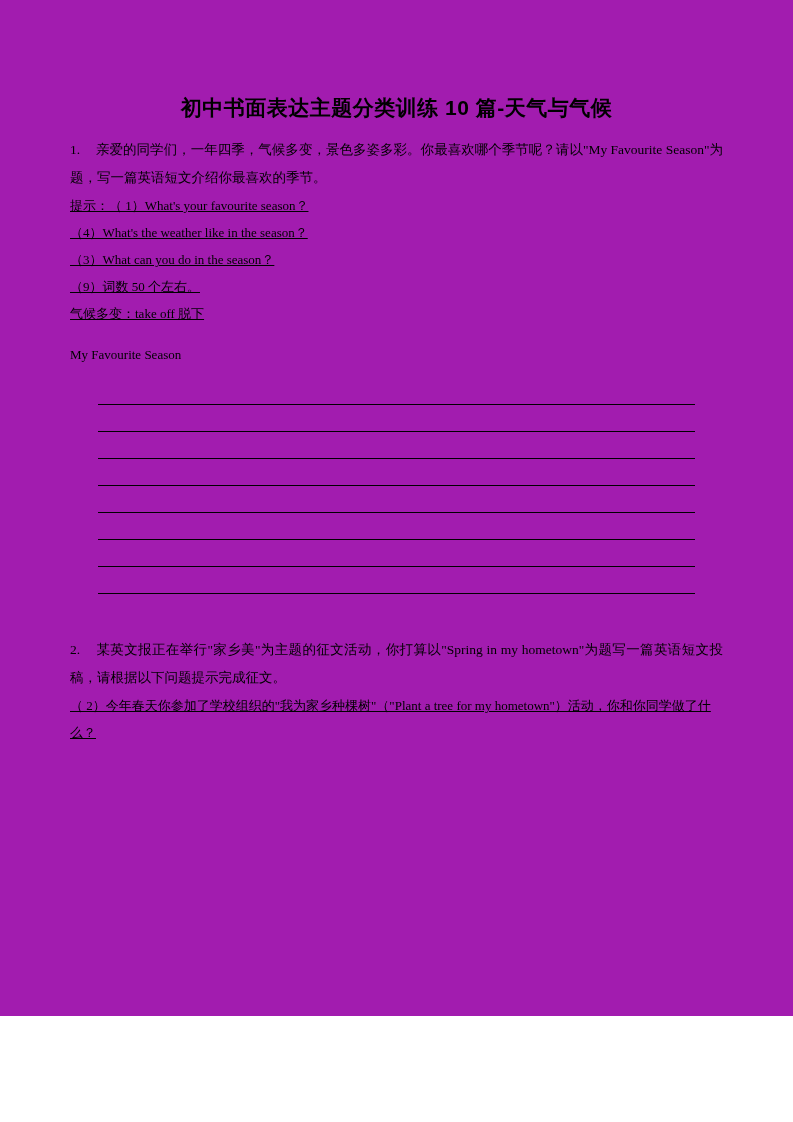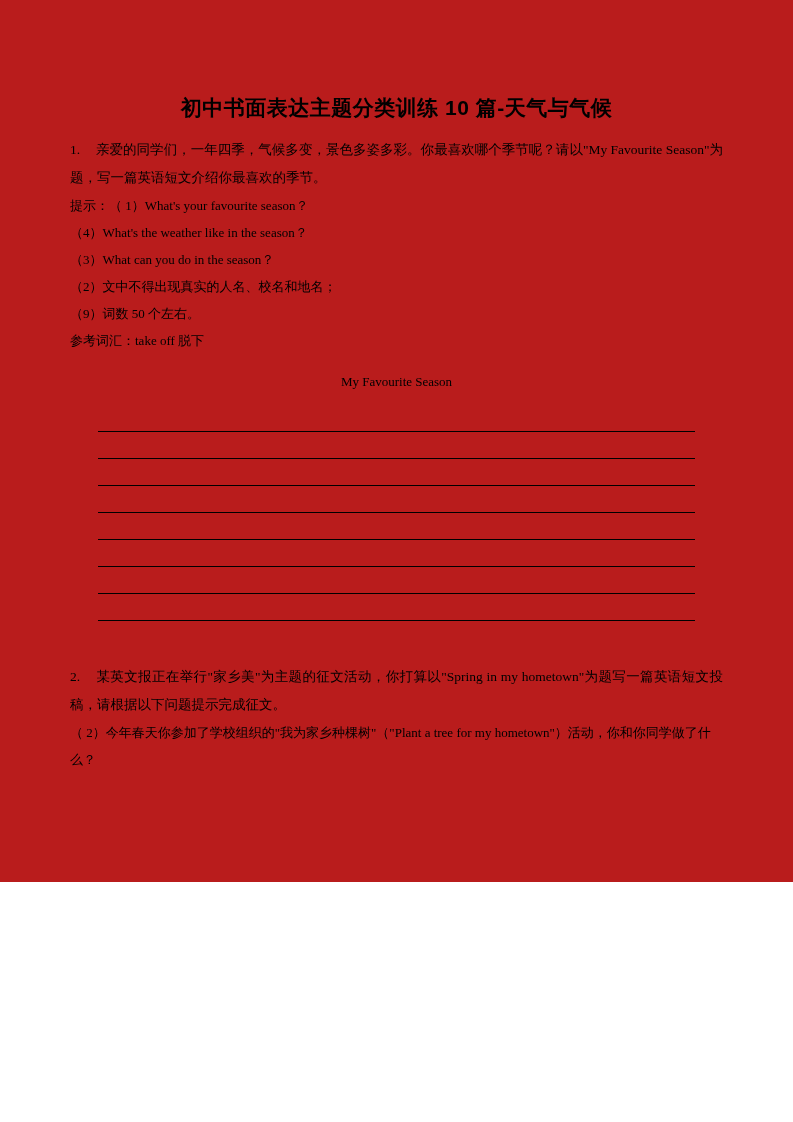--- a/index.html
+++ b/index.html
@@ -2,23 +2,23 @@
 <html><head>
 <meta charset="utf-8">
 <style>
   html, body {
     margin: 0;
     padding: 0;
     background: #ffffff;
   }
   .page {
     width: 793px;
-    height: 882px;
+    height: 1016px;
     position: relative;
-    background: #b91c1c;
+    background: #a21caf;
     box-sizing: border-box;
     padding: 72px 70px 40px 70px;
     font-family: "Liberation Serif", serif;
     color: #000000;
     overflow: hidden;
   }
   .doc-title {
     font-family: "Liberation Sans", sans-serif;
     font-weight: bold;
     font-size: 21px;
@@ -35,23 +35,24 @@
     text-align: justify;
     text-indent: 0;
   }
   .q-num {
     display: inline-block;
     min-width: 26px;
   }
   .line {
     font-size: 13px;
     line-height: 27px;
+    text-decoration: underline;
   }
   .center-title {
-    text-align: center;
+    text-align: left;
     font-size: 13px;
     line-height: 27px;
     margin-top: 14px;
     margin-bottom: 10px;
   }
   .answer-lines {
     margin-top: 6px;
     padding-left: 28px;
     padding-right: 28px;
   }
@@ -73,23 +74,22 @@
 
   <div class="doc-title">初中书面表达主题分类训练 10 篇-天气与气候</div>
 
   <div class="q-block">
     <div class="q-intro">
       <span class="q-num">1.</span><span>亲爱的同学们，一年四季，气候多变，景色多姿多彩。你最喜欢哪个季节呢？请以"My Favourite Season"为题，写一篇英语短文介绍你最喜欢的季节。</span>
     </div>
     <div class="line">提示：（ 1）What's your favourite season？</div>
     <div class="line">（4）What's the weather like in the season？</div>
     <div class="line">（3）What can you do in the season？</div>
-    <div class="line">（2）文中不得出现真实的人名、校名和地名；</div>
     <div class="line">（9）词数 50 个左右。</div>
-    <div class="line">参考词汇：take off 脱下</div>
+    <div class="line">气候多变：take off 脱下</div>
 
     <div class="center-title">My Favourite Season</div>
 
     <div class="answer-lines">
       <div class="rule"></div>
       <div class="rule"></div>
       <div class="rule"></div>
       <div class="rule"></div>
       <div class="rule"></div>
       <div class="rule"></div>

